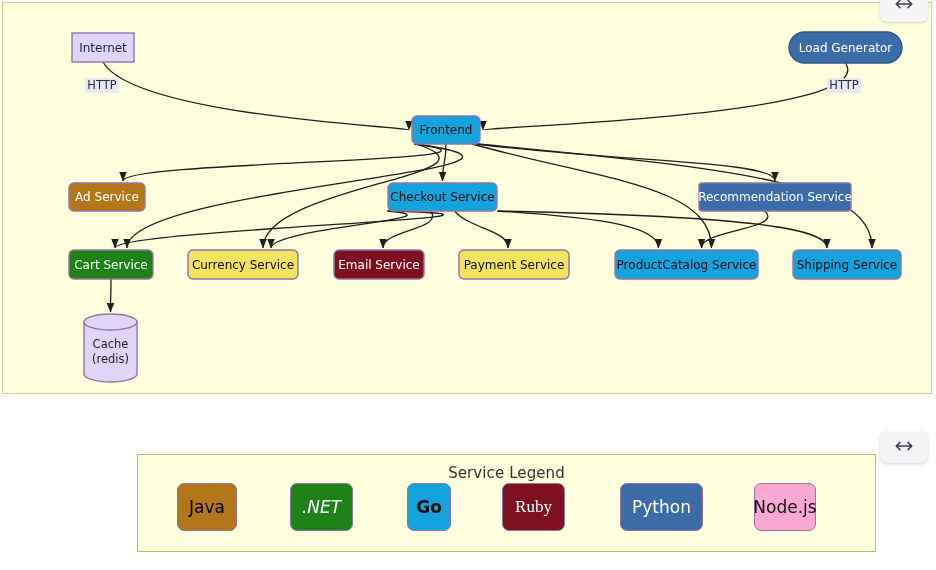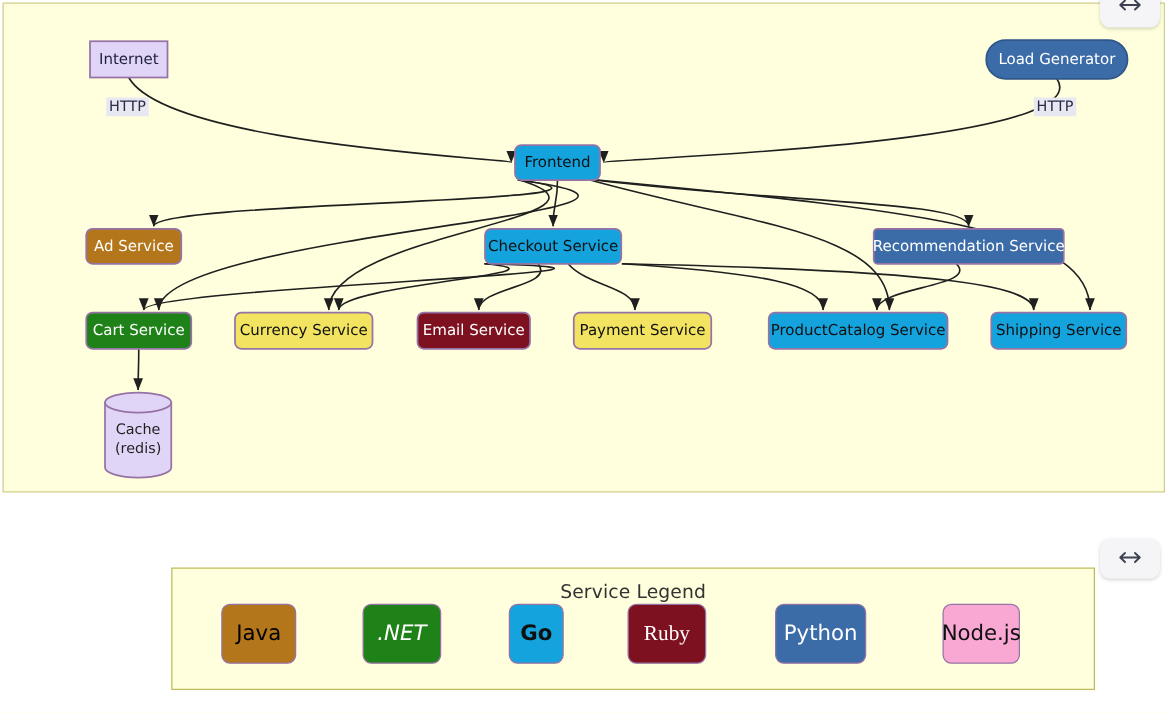--- a/index.html
+++ b/index.html
@@ -156,21 +156,21 @@
       </div>
       <div class="legend-box" style="left: 152px; width: 63px; background: rgb(30, 130, 24); color: rgb(255, 255, 255); font-style: italic;">
         <span>.NET</span>
       </div>
       <div class="legend-box" style="left: 269px; width: 44px; background: rgb(20, 163, 220); color: rgb(16, 16, 16); font-weight: bold;">
         <span>Go</span>
       </div>
       <div class="legend-box" style="left: 364px; width: 63px; background: rgb(125, 17, 32); color: rgb(255, 255, 255); font-family: Liberation Serif, serif;">
         <span>Ruby</span>
       </div>
-      <div class="legend-box" style="left: 482px; width: 73px; background: rgb(59, 108, 168); color: rgb(255, 255, 255);">
+      <div class="legend-box" style="left: 482px; width: 83px; background: rgb(59, 108, 168); color: rgb(255, 255, 255);">
         <span>Python</span>
       </div>
       <div class="legend-box" style="left: 616px; width: 62px; background: #f9a8d4; color: rgb(16, 16, 16);">
         <span>Node.js</span>
       </div>
     </div>
 </div>
 
 <div class="handle" id="handle-top">
   <span>

